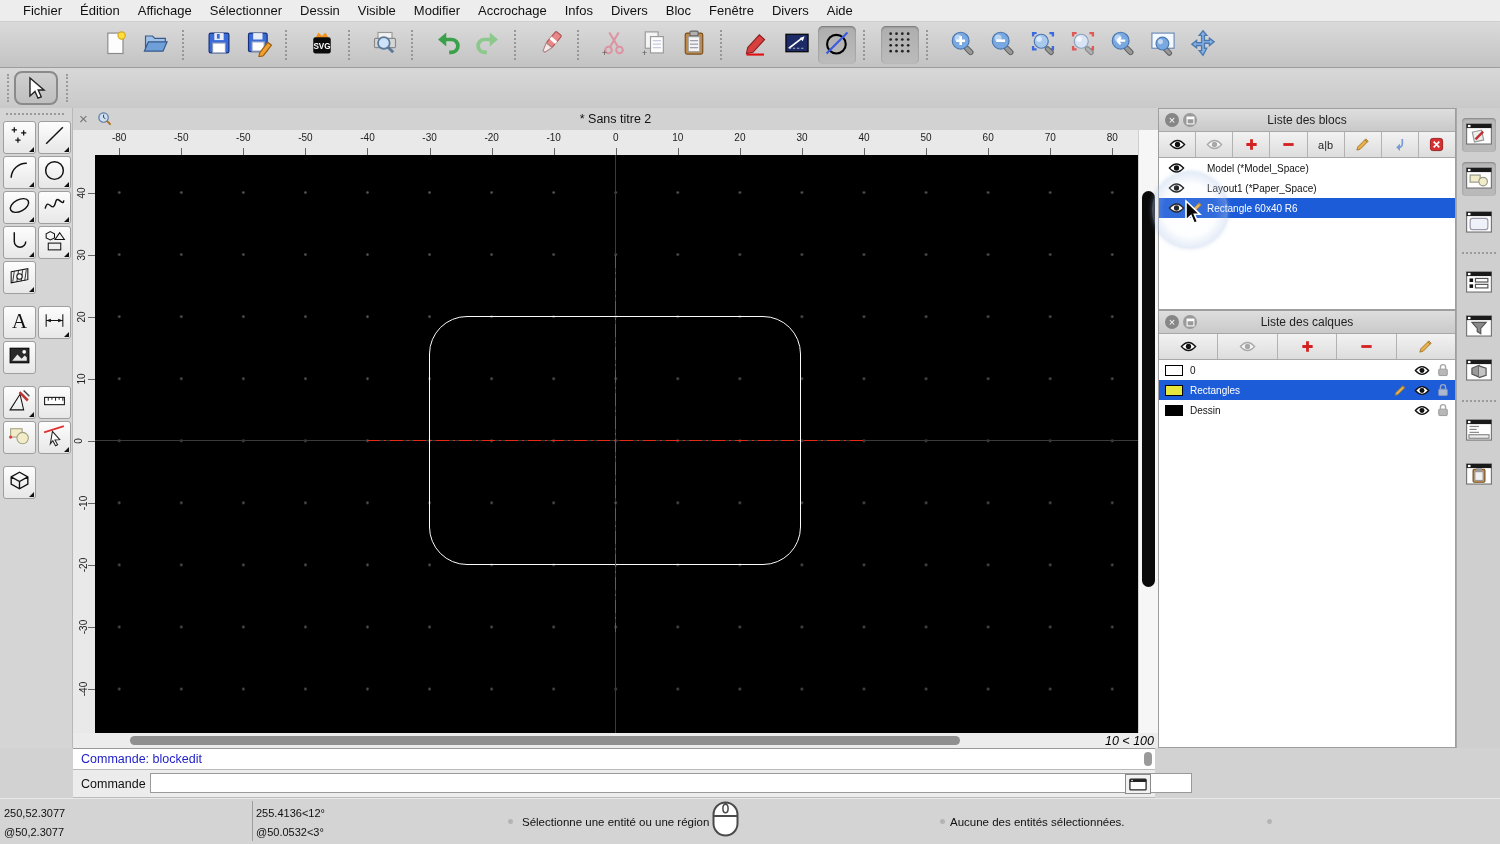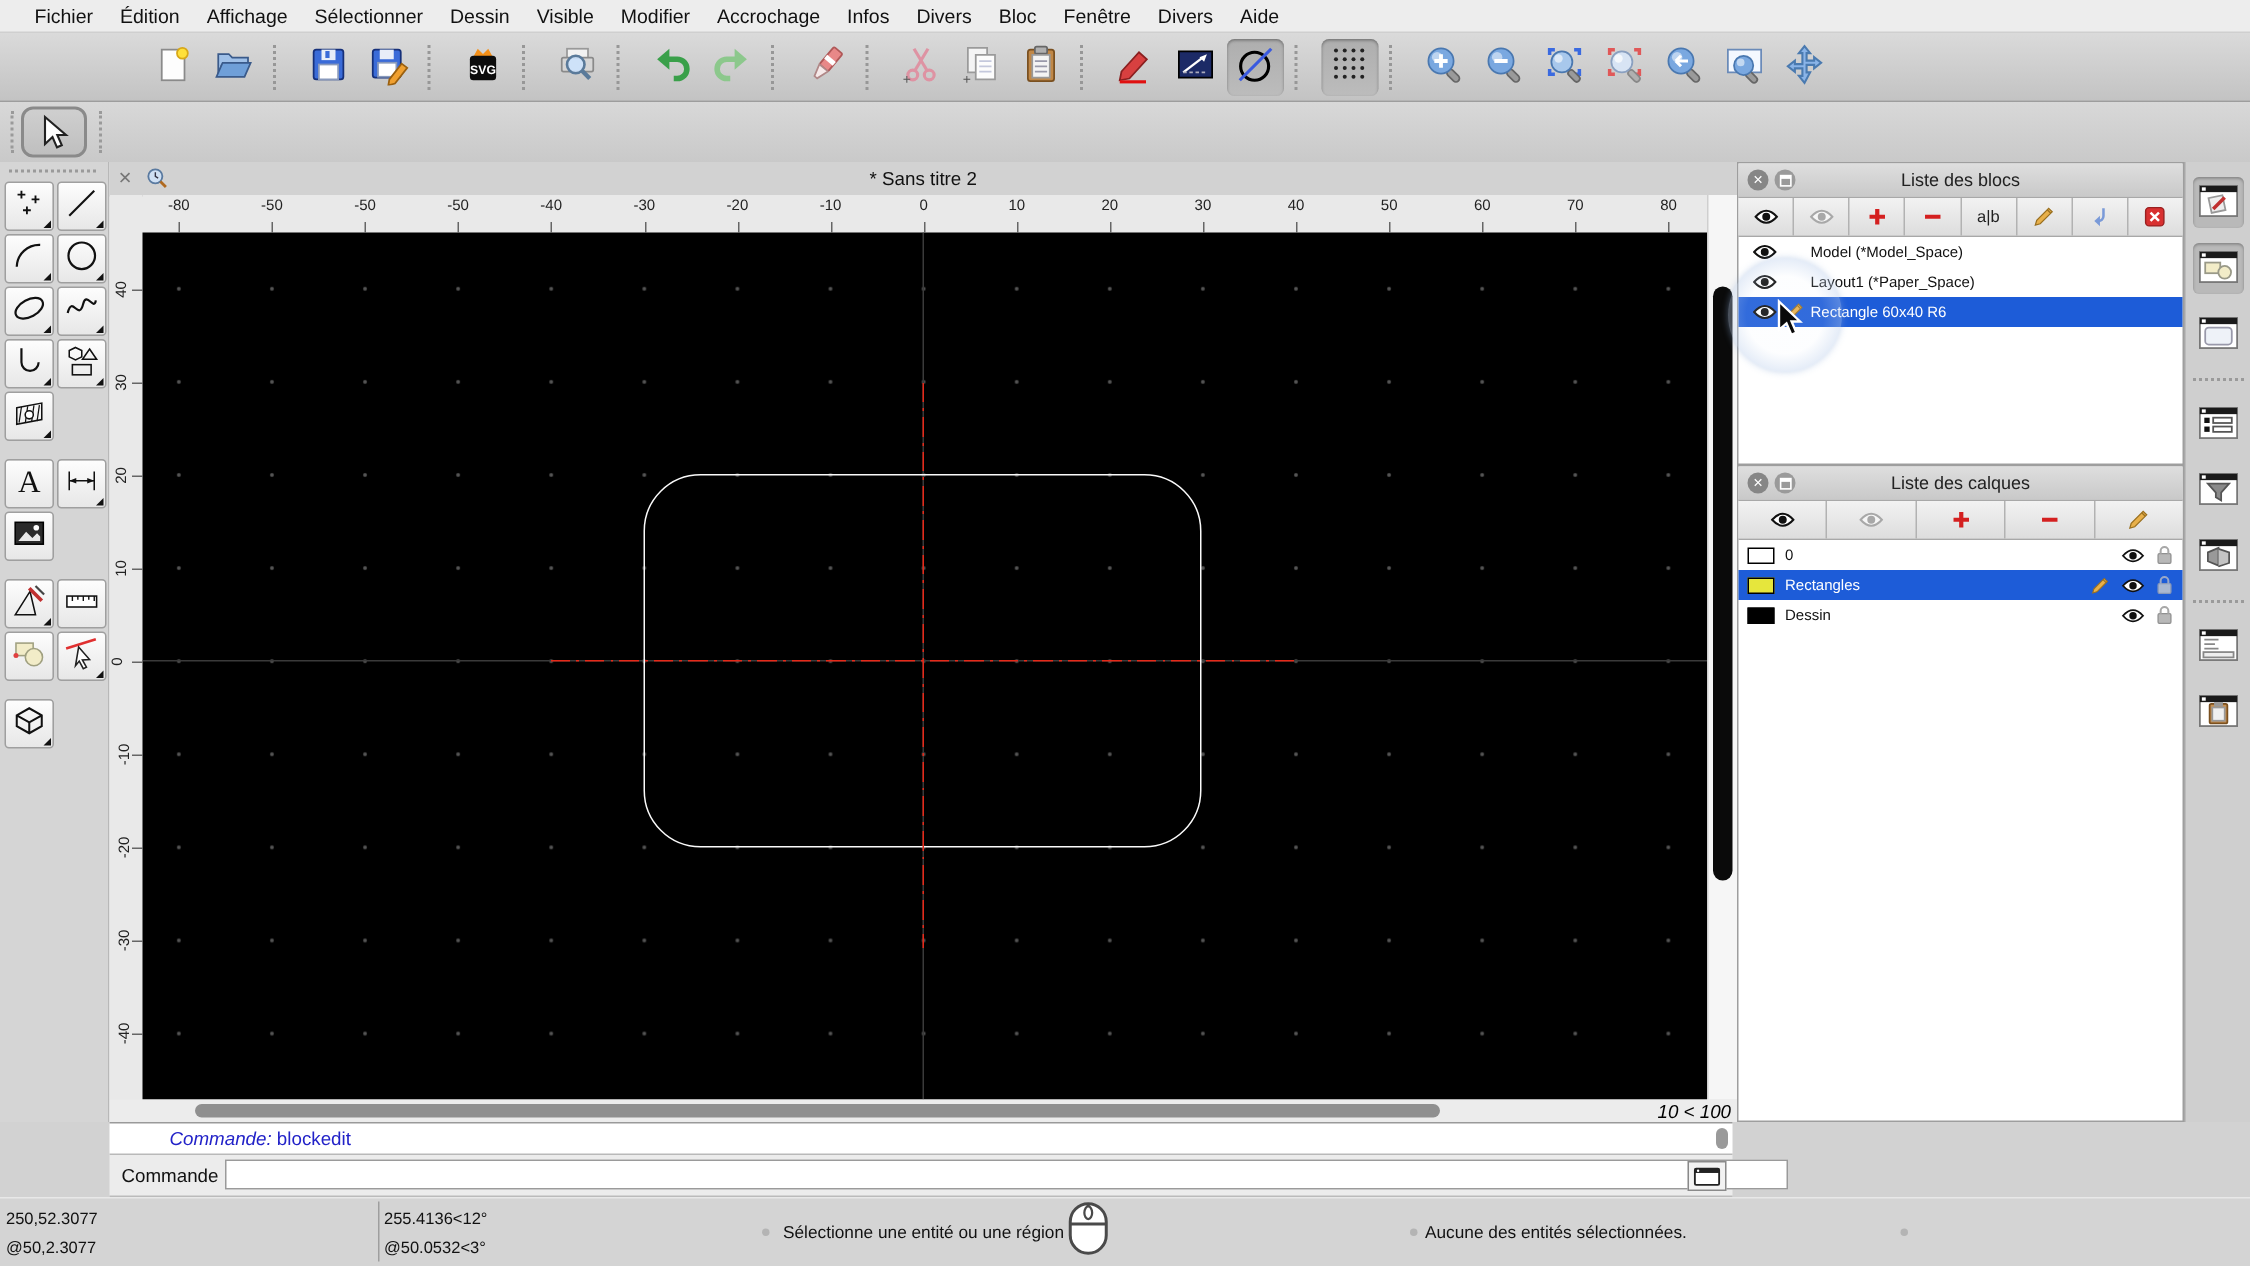--- a/index.html
+++ b/index.html
@@ -93,21 +93,21 @@
 
   
   .dockbar{position:absolute;left:1456px;top:108px;width:44px;height:640px;background:#cfcfcf;border-left:1px solid #a8a8a8;box-sizing:border-box;display:flex;flex-direction:column;align-items:center;padding-top:10px;}
   .dock-btn{width:34px;height:34px;margin-bottom:10px;display:flex;align-items:center;justify-content:center;background:transparent;border:0;padding:0;}
   .dock-btn.pressed{background:#b9b9b9;border-radius:4px;box-shadow:inset 0 1px 2px rgba(0,0,0,.3);}
   .dock-btn svg{width:30px;height:26px;}
   .dock-sep{width:34px;border-top:2px dotted #9a9a9a;margin:2px 0 12px 0;}
 
   
   .cmdhist{position:absolute;left:73px;top:748px;width:1082px;height:22px;background:#fff;border-top:1px solid #9a9a9a;border-bottom:1px solid #b9b9b9;box-sizing:border-box;font-size:12.5px;line-height:20px;padding-left:8px;}
-  .cmd-label{color:#2222c8;font-style:italic;margin-left:32px;}
+  .cmd-label{color:#2222c8;}
   .cmd-val{color:#2222c8;}
   .mini-scroll{position:absolute;right:3px;top:3px;width:8px;height:14px;background:#9a9a9a;border-radius:4px;}
   .cmdrow{position:absolute;left:73px;top:770px;width:1082px;height:28px;background:#ececec;border-bottom:1px solid #bbb;box-sizing:border-box;}
   .cmd-prompt{position:absolute;left:8px;top:7px;font-size:12.5px;color:#111;}
   .cmd-input{position:absolute;left:77px;top:3px;width:1042px;height:20px;border:1px solid #9a9a9a;background:#fff;box-sizing:border-box;font-size:12.5px;padding:0 4px;}
   .kbd-btn{position:absolute;right:4px;top:4px;width:26px;height:20px;border:1px solid #8a8a8a;background:#f2f2f2;display:flex;align-items:center;justify-content:center;padding:0;}
   .kbd-btn svg{width:18px;height:13px;}
 
   
   .statusbar{position:absolute;left:0;top:798px;width:1500px;height:46px;background:#d4d4d4;border-top:1px solid #e8e8e8;font-size:11px;color:#111;}

